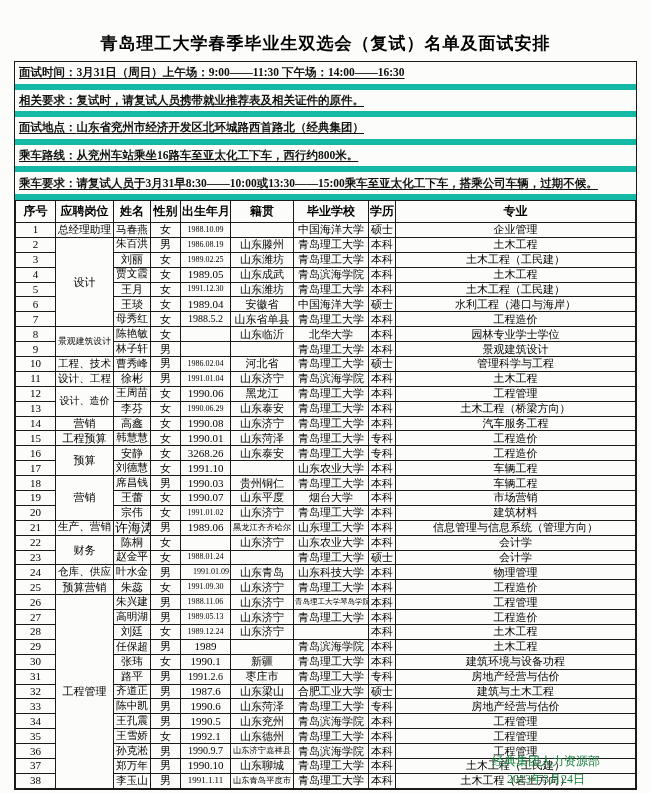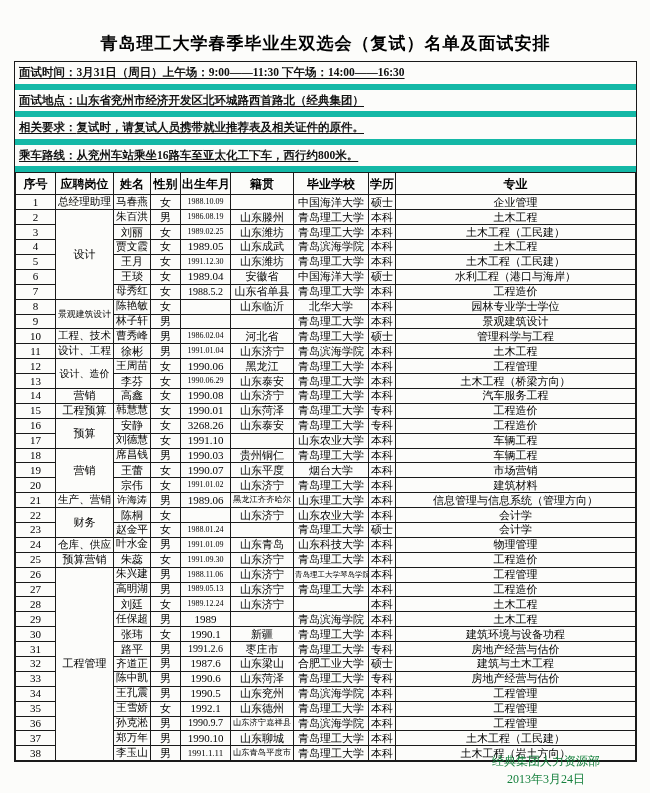--- a/index.html
+++ b/index.html
@@ -73,27 +73,30 @@
 <div class="page">
 
   <div class="doc-title">青岛理工大学春季毕业生双选会（复试）名单及面试安排</div>
 
   <div class="doc-box">
 
     <div class="info-line">
       <span class="u"><span>面试时间：</span><span>3月31日（周日）上午场：9:00——11:30 下午场：14:00——16:30</span></span>
     </div>
     <div class="info-line">
+      <span class="u"><span>相关要求：</span><span>复试时，请复试人员携带就业推荐表及相关证件的原件。</span></span>
+    </div>
+    <div class="info-line">
       <span class="u"><span>面试地点：</span><span>山东省兖州市经济开发区北环城路西首路北（经典集团）</span></span>
     </div>
     <div class="info-line">
-      <span class="u"><span>相关要求：</span><span>复试时，请复试人员携带就业推荐表及相关证件的原件。</span></span>
+      <span class="u"><span>乘车路线：</span><span>从兖州车站乘坐16路车至亚太化工下车，西行约800米。</span></span>
     </div>
     <div class="info-line">
-      <span class="u"><span>乘车路线：</span><span>从兖州车站乘坐16路车至亚太化工下车，西行约800米。</span></span>
+      <span class="u"><span>乘车要求：</span><span>请复试人员于3月31早8:30——10:00或13:30——15:00乘车至亚太化工下车，搭乘公司车辆，过期不候。</span></span>
     </div>
 
     <table class="roster">
       <colgroup>
         <col style="width:40px">
           <col style="width:58px">
           <col style="width:37px">
         <col style="width:30px">
           <col style="width:50px">
           <col style="width:63px">
@@ -321,21 +324,21 @@
             <td>女</td>
             <td style="font-size: 8.03571px;">1991.01.02</td>
             <td>山东济宁</td>
             <td>青岛理工大学</td>
             <td>本科</td>
             <td>建筑材料</td>
           </tr>
           <tr>
             <td>21</td>
             <td rowspan="1" style="font-size: 10.6px; margin-left: 44px;">生产、营销</td>
-            <td style="font-size: 10px;">许海涛</td>
+            <td style="font-size: 13px;">许海涛</td>
             <td>男</td>
             <td>1989.06</td>
             <td style="font-size: 8.28571px;">黑龙江齐齐哈尔</td>
             <td>山东理工大学</td>
             <td>本科</td>
             <td>信息管理与信息系统（管理方向）</td>
           </tr>
           <tr>
             <td>22</td>
             <td rowspan="2">财务</td>
@@ -355,21 +358,21 @@
             <td></td>
             <td>青岛理工大学</td>
             <td>硕士</td>
             <td>会计学</td>
           </tr>
           <tr>
             <td>24</td>
             <td rowspan="1" style="font-size: 10.6px;">仓库、供应</td>
             <td style="font-size: 10.6667px;">叶水金</td>
             <td>男</td>
-            <td style="font-size: 8.03571px;">1991.01.09</td>
+            <td style="font-size: 8.03571px; text-align: right;">1991.01.09</td>
             <td>山东青岛</td>
             <td>山东科技大学</td>
             <td>本科</td>
             <td>物理管理</td>
           </tr>
           <tr>
             <td>25</td>
             <td rowspan="1">预算营销</td>
             <td>朱蕊</td>
             <td>女</td>

